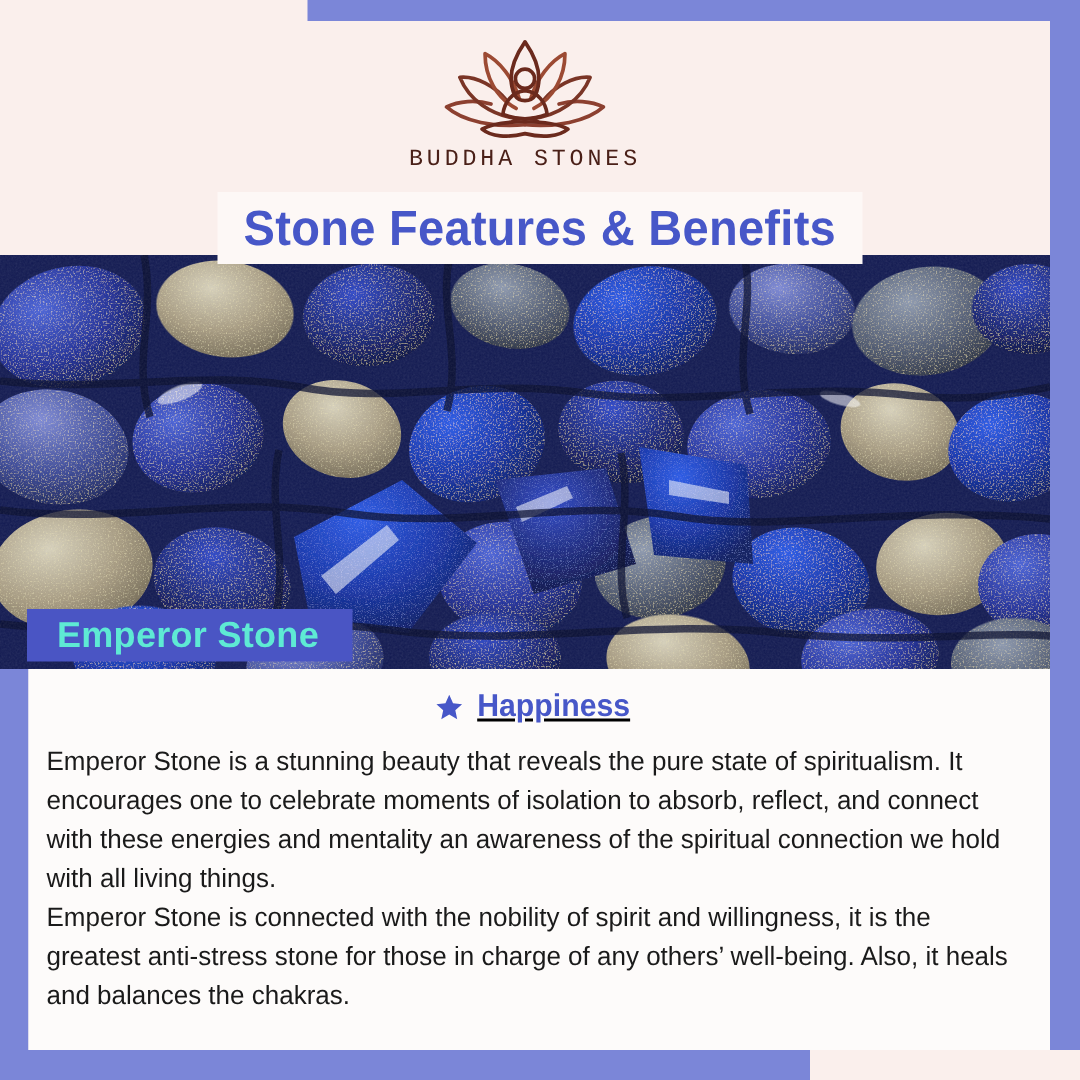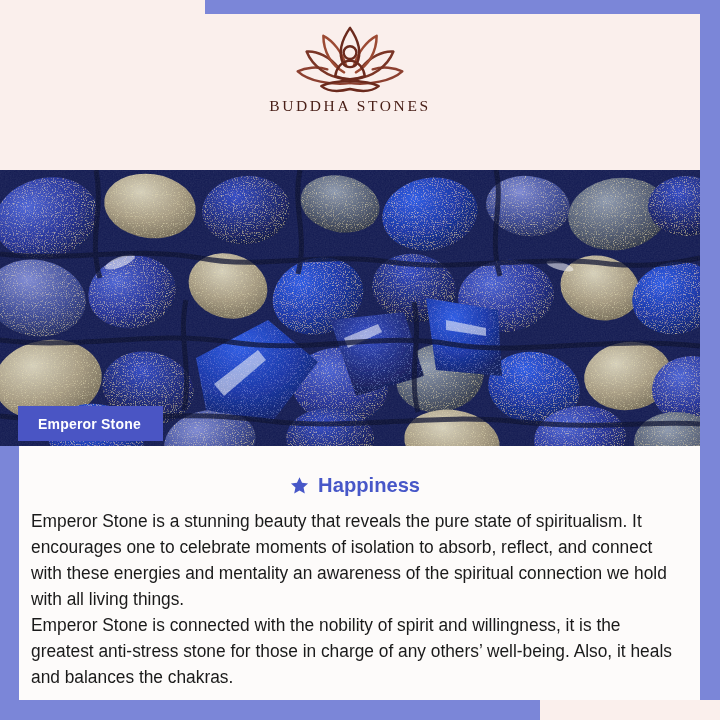--- a/index.html
+++ b/index.html
@@ -90,21 +90,21 @@
     flex-direction: column;
     align-items: center;
   }
   .logo-mark {
     width: 150px;
     height: 74px;
     display: block;
   }
   .logo-word {
     margin-top: 3px;
-    font-family: Liberation Serif, serif;
+    font-family: Liberation Mono, monospace;
     font-size: 15.5px;
     letter-spacing: 2.6px;
     color: #4a2018;
     font-weight: 400;
   }
 
   
   .title-banner {
     position: absolute;
     left: 145px;
@@ -149,23 +149,23 @@
     left: 18px;
     top: 406px;
     height: 35px;
     padding: 0 22px 0 20px;
     background: #4a55c4;
     display: flex;
     align-items: center;
     z-index: 7;
   }
   .stone-badge-label {
-    color: #ffffff;
+    color: #5eead4;
     font-weight: bold;
-    font-size: 14px;
+    font-size: 24px;
     letter-spacing: 0.2px;
     white-space: nowrap;
   }
 
   
   .content {
     position: absolute;
     left: 19px;
     top: 446px;
     width: 681px;
@@ -176,21 +176,21 @@
   .content-inner {
     padding: 6px 10px 0 4px;
   }
 
   .benefits-row {
     display: flex;
     justify-content: center;
     align-items: center;
     gap: 24px;
     height: 38px;
-    margin-top: 14px;
+    text-decoration: underline;
   }
   .benefit {
     display: flex;
     align-items: center;
     gap: 7px;
   }
   .benefit-star {
     width: 19px;
     height: 19px;
     display: block;
@@ -257,20 +257,23 @@
 
           <path d="M150 124 C128 124 106 126 92 134 C104 144 126 146 150 140 C174 146 196 144 208 134 C194 126 172 124 150 124Z" stroke="#6b2a1d"></path>
 
           <path d="M132 124 C140 118 160 118 168 124" stroke="#6b2a1d" stroke-width="4"></path>
         </g>
       </svg>
       <div class="logo-word">BUDDHA STONES</div>
     </div>
   </div>
 
+  <div class="title-banner">
+    <div class="title-text">Stone Features &amp; Benefits</div>
+  </div>
 
   <div class="photo-band">
     <svg viewBox="0 0 700 276" preserveAspectRatio="none">
       <defs>
         <radialGradient id="gA" cx="35%" cy="30%" r="75%">
           <stop offset="0%" stop-color="#4a63d8"></stop>
             <stop offset="60%" stop-color="#22309a"></stop>
             <stop offset="100%" stop-color="#101a58"></stop>
         </radialGradient>
         <radialGradient id="gB" cx="40%" cy="28%" r="78%">

